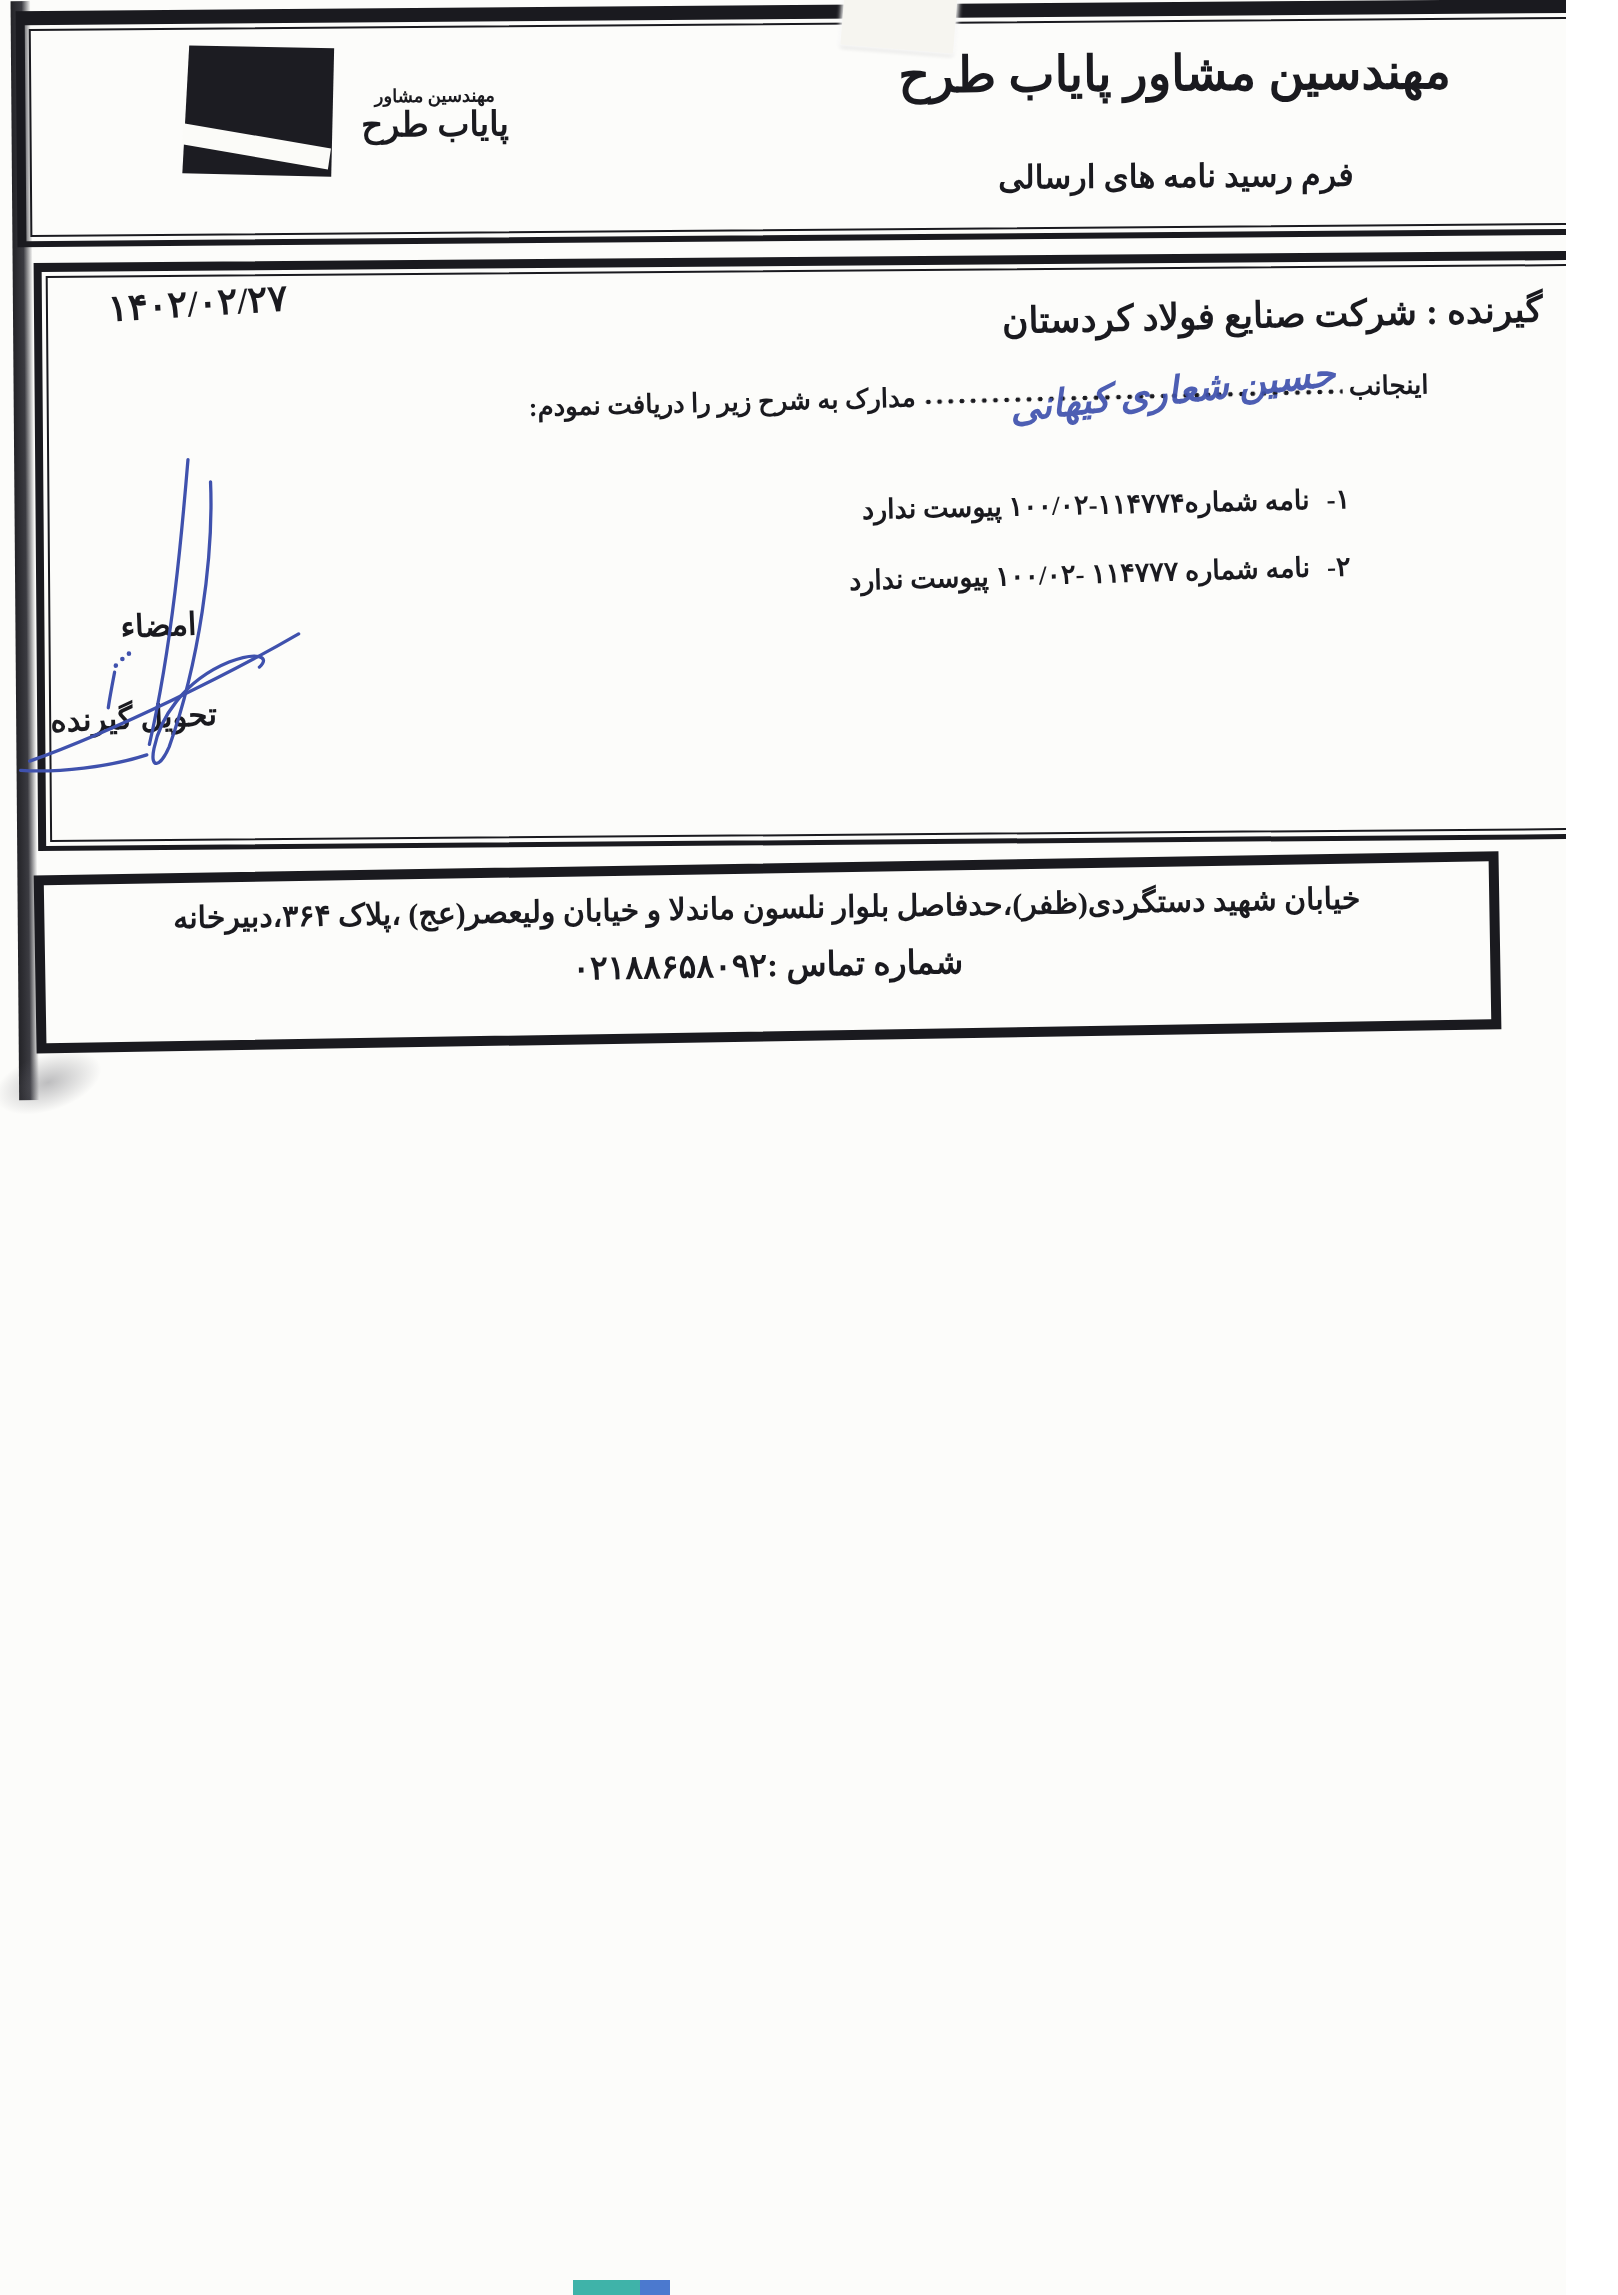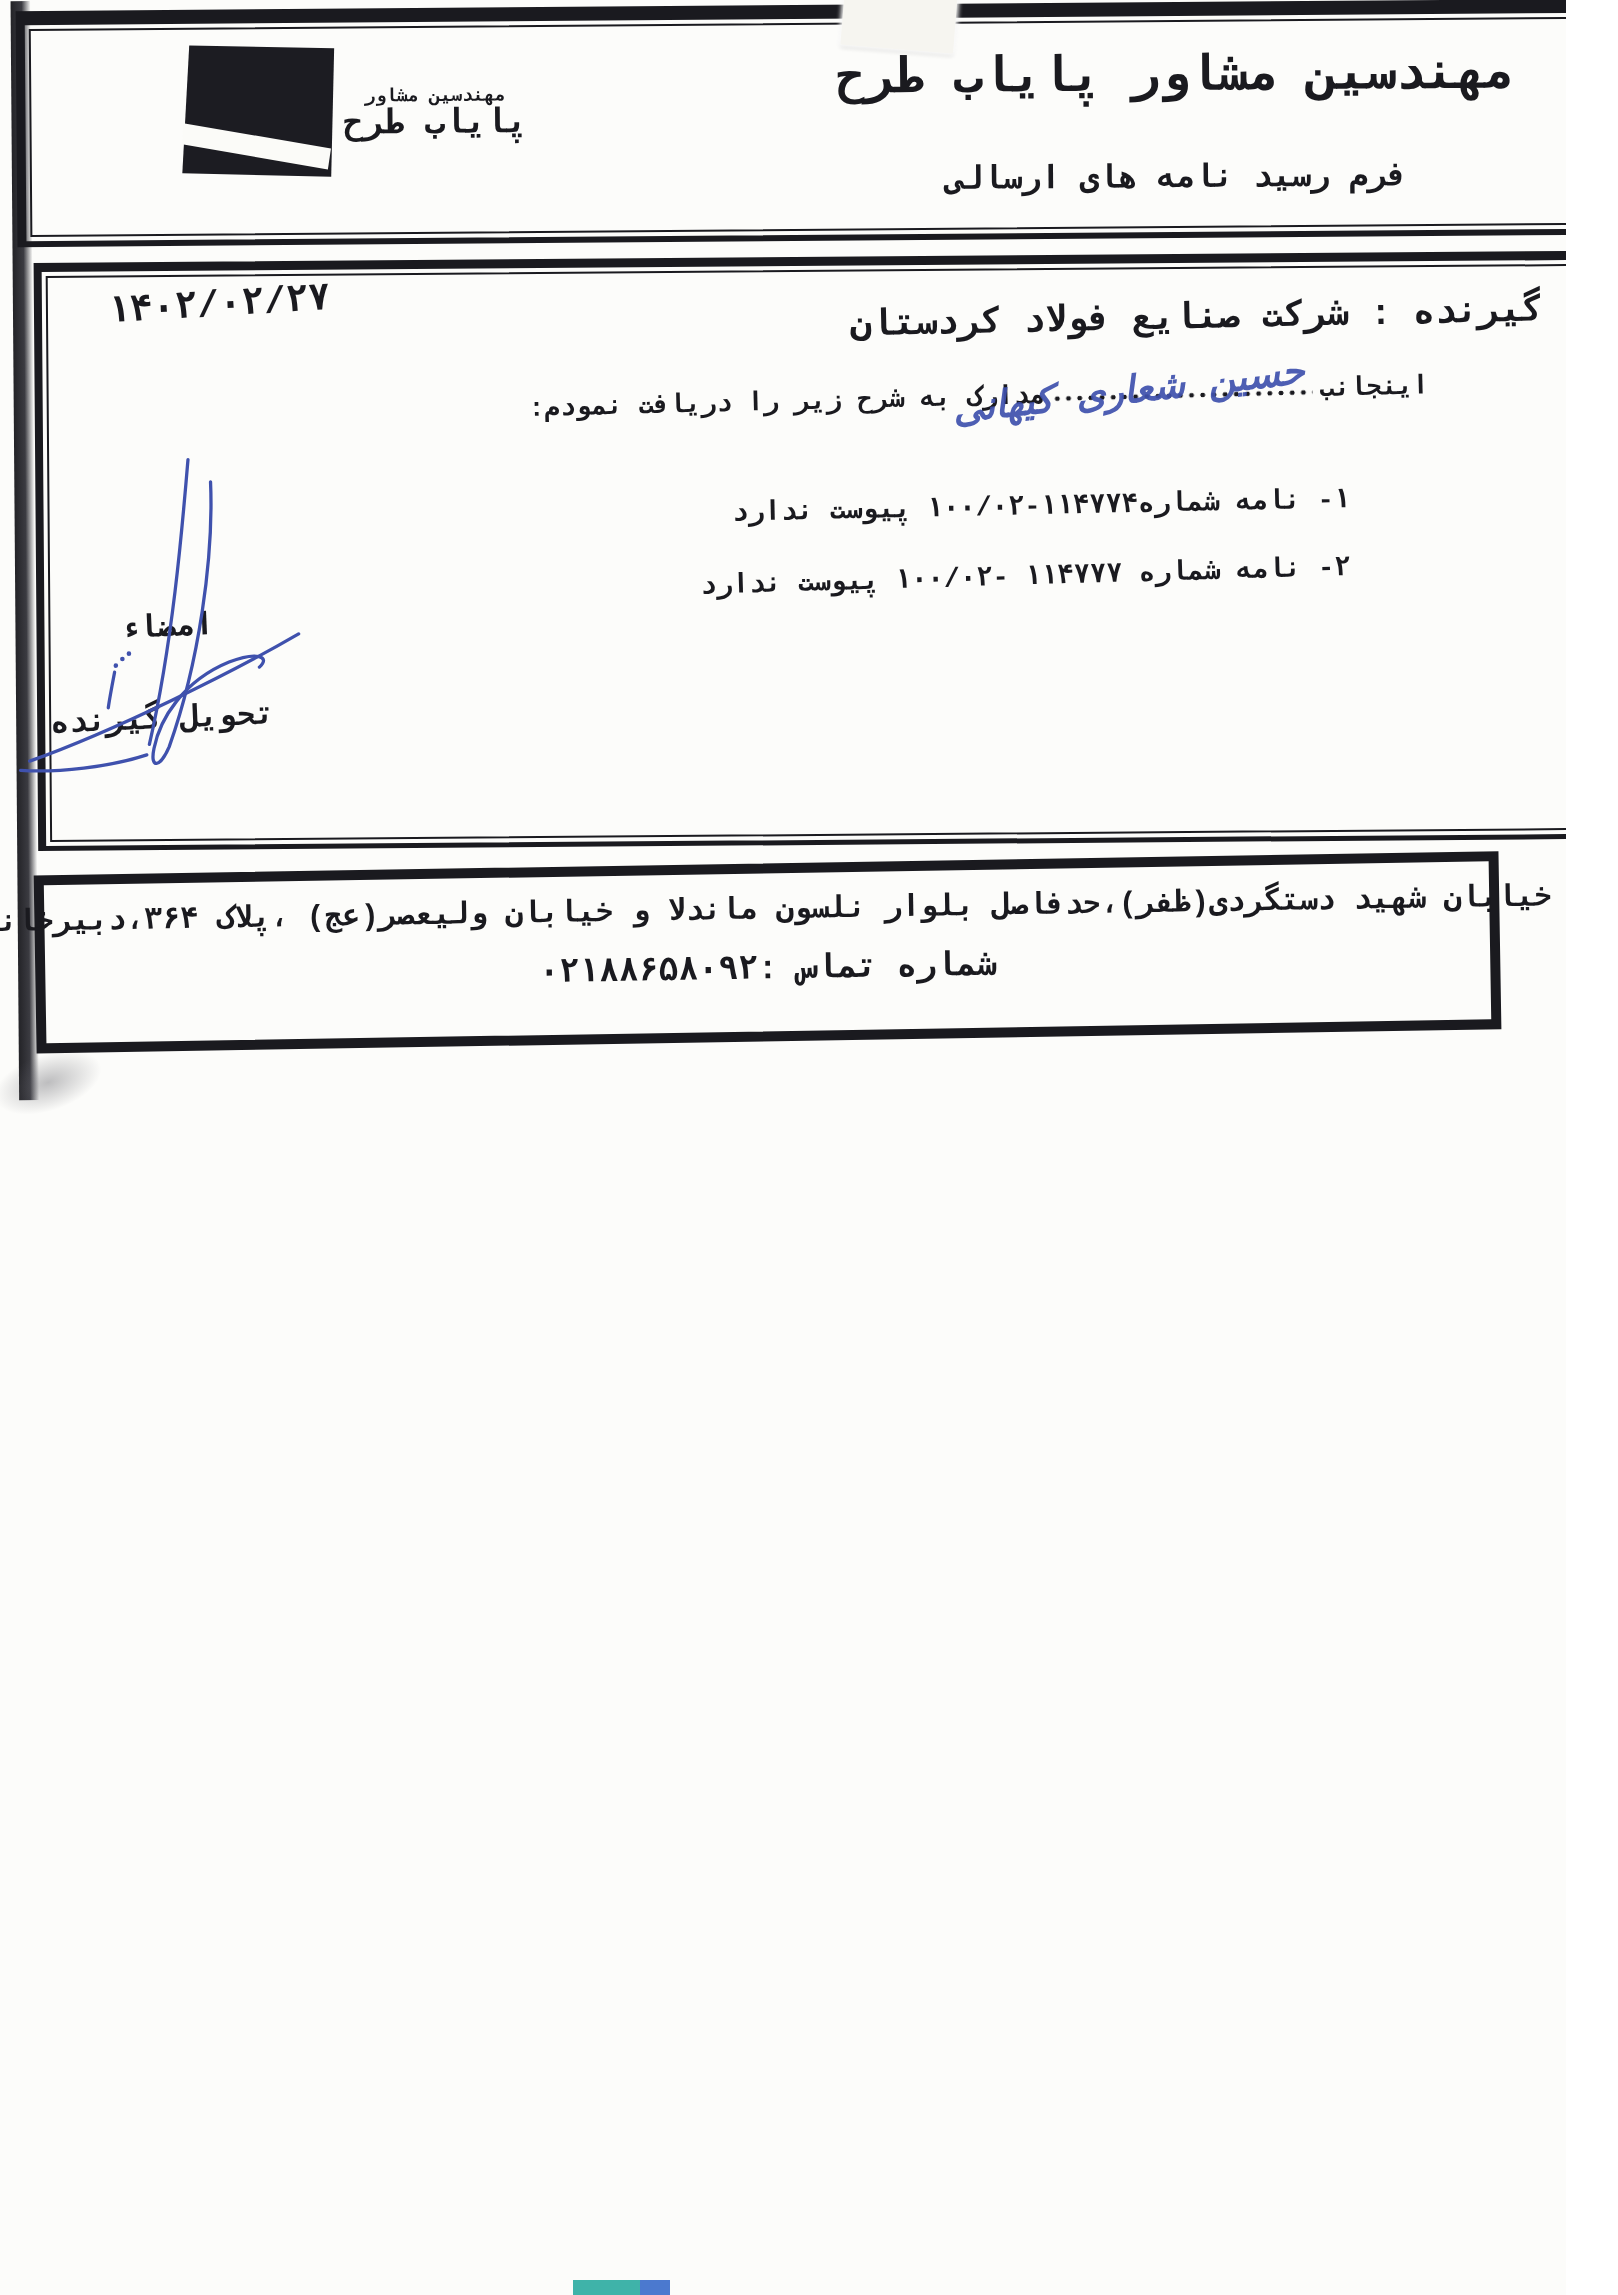--- a/index.html
+++ b/index.html
@@ -7,21 +7,21 @@
     --sig:#3f51ad;
     --paper:#fcfcfa;
   }
   *{margin:0;padding:0;box-sizing:border-box;}
   body{background:#ffffff;}
   .page{
     position:relative;
     width:1566px;height:2295px;
     background:var(--paper);
     overflow:hidden;
-    font-family:Liberation Mono, monospace;
+    font-family:Liberation Serif, serif;
     font-weight:bold;
     color:var(--ink);
   }
   .doc{position:absolute;inset:0;transform:rotate(-0.45deg);transform-origin:809px 567px;}
 
   
   .scan-band{
     position:absolute;left:14.5px;top:-5.3px;width:20px;height:1099px;
     background:linear-gradient(to right,#232327,#3b3b41 55%,rgba(59,59,65,0));
   }

